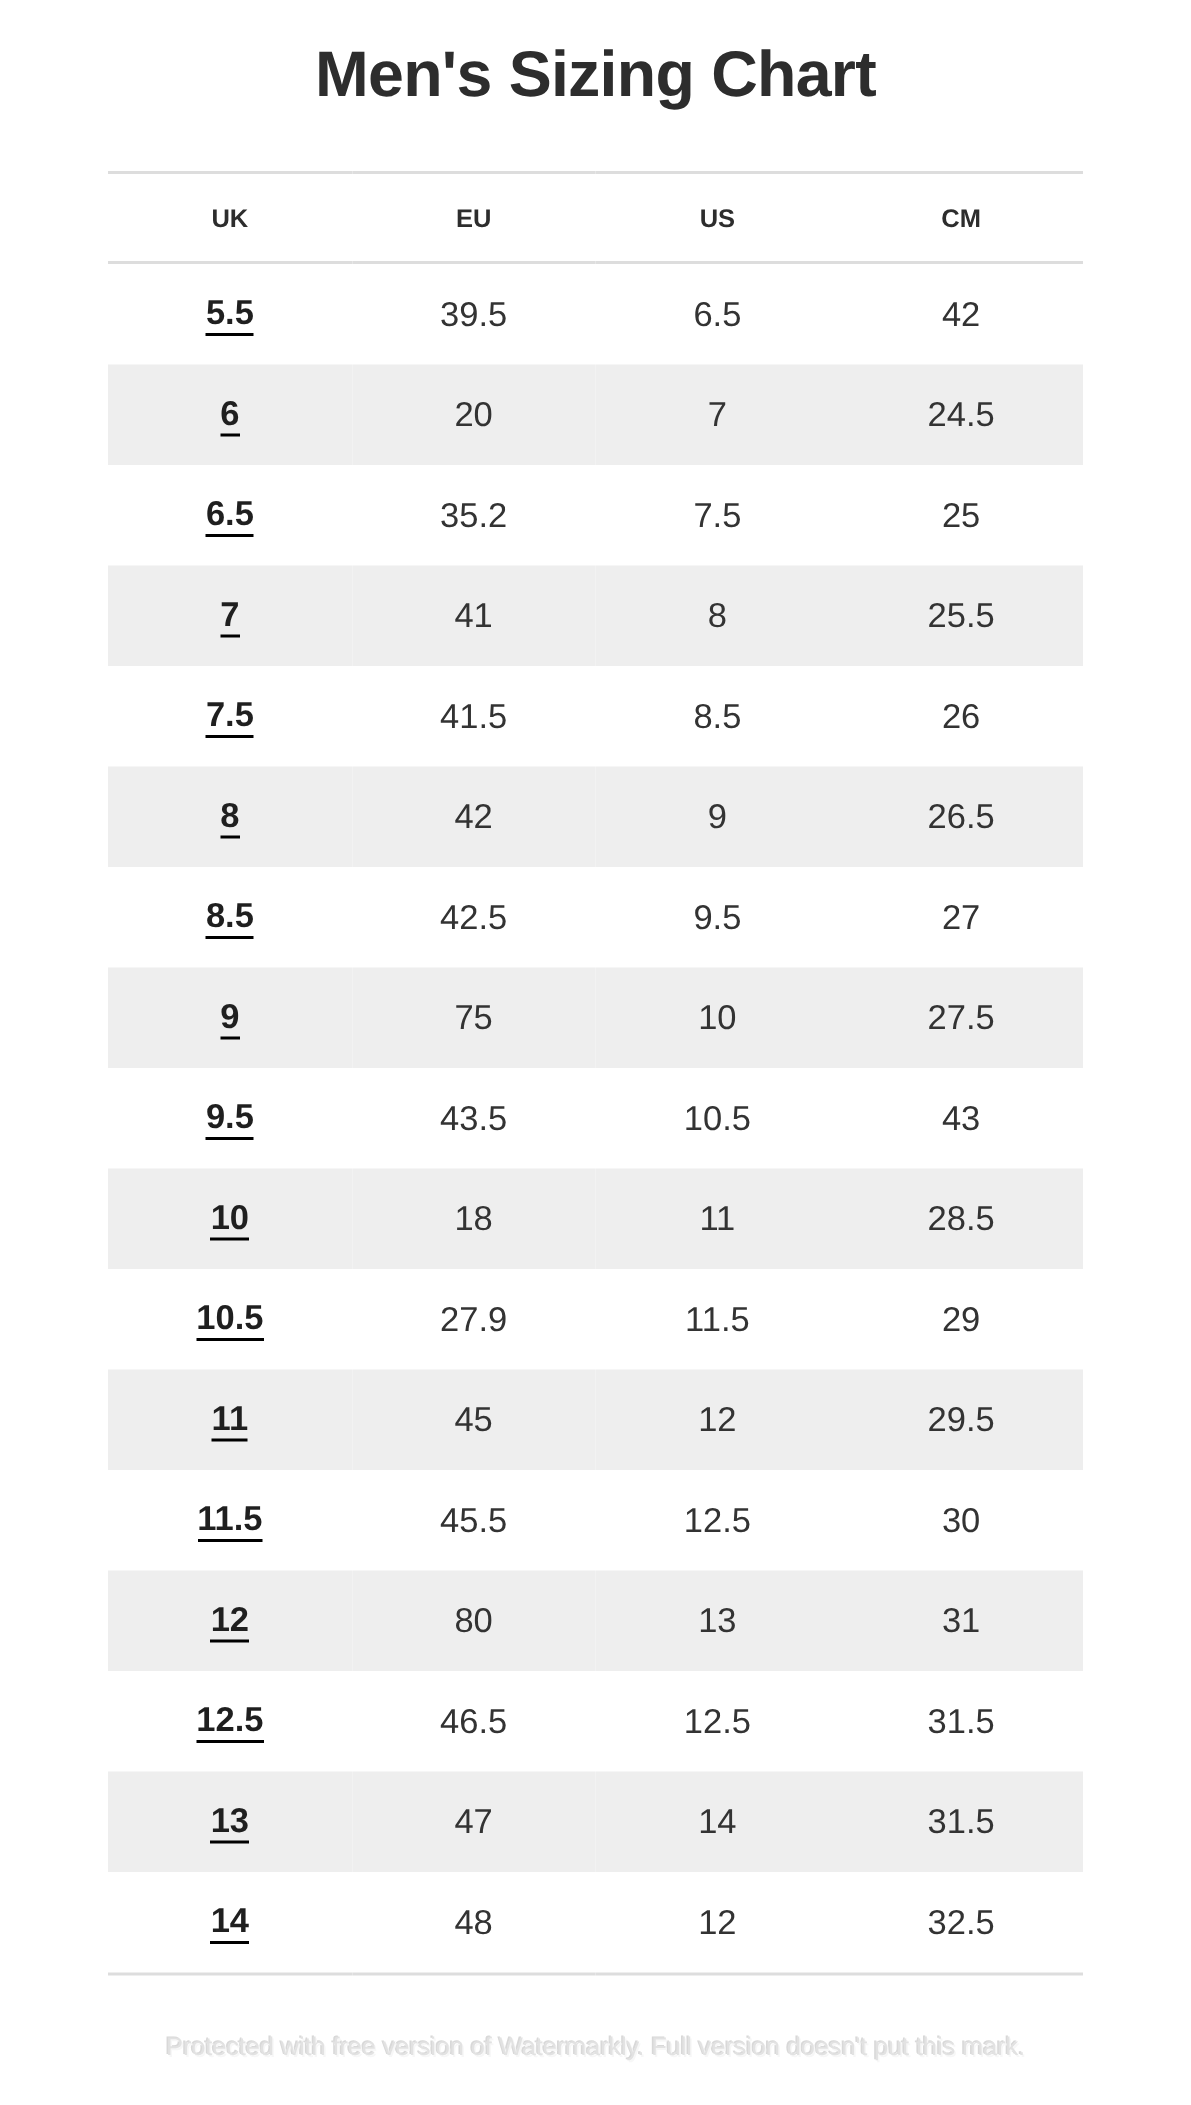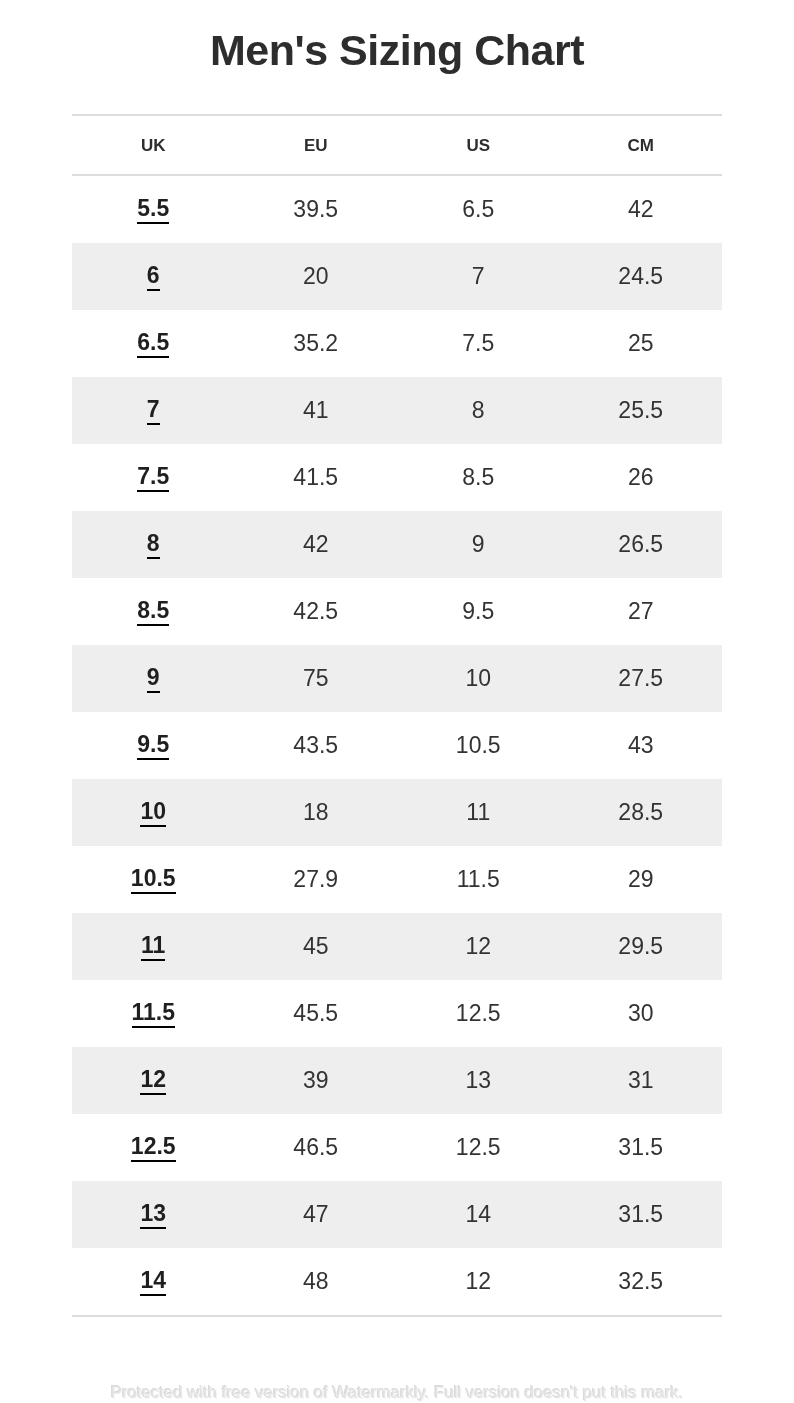--- a/index.html
+++ b/index.html
@@ -93,21 +93,20 @@
     position: absolute;
     left: 0;
     top: 1355px;
     width: 794px;
     text-align: center;
     font-size: 17px;
     color: #e2e2e2;
     text-shadow: 1px 1px 0 #f7f7f7, -1px -1px 0 #d8d8d8;
     letter-spacing: -0.1px;
     white-space: nowrap;
-    margin-top: 28px;
   }
 </style>
 </head>
 <body>
 
 <div class="page">
 
   <div class="chart-title">Men's Sizing Chart</div>
 
   <table class="size-table">
@@ -213,21 +212,21 @@
 
       <tr>
         <td class="uk-cell"><span>11.5</span></td>
         <td>45.5</td>
         <td>12.5</td>
         <td>30</td>
       </tr>
 
       <tr class="alt">
         <td class="uk-cell"><span>12</span></td>
-        <td>39</td>
+        <td>80</td>
         <td>13</td>
         <td>31</td>
       </tr>
 
       <tr>
         <td class="uk-cell"><span>12.5</span></td>
         <td>46.5</td>
         <td>12.5</td>
         <td>31.5</td>
       </tr>

